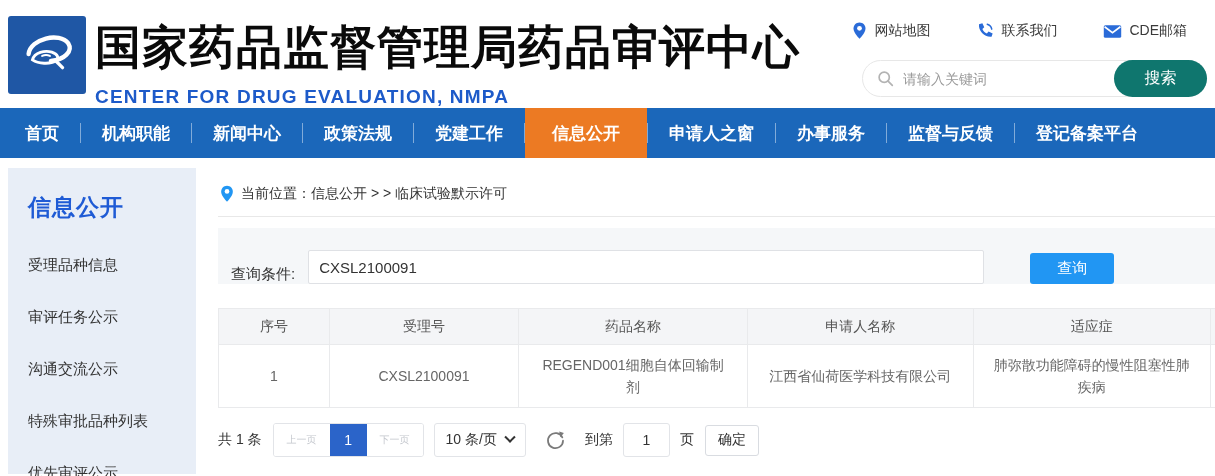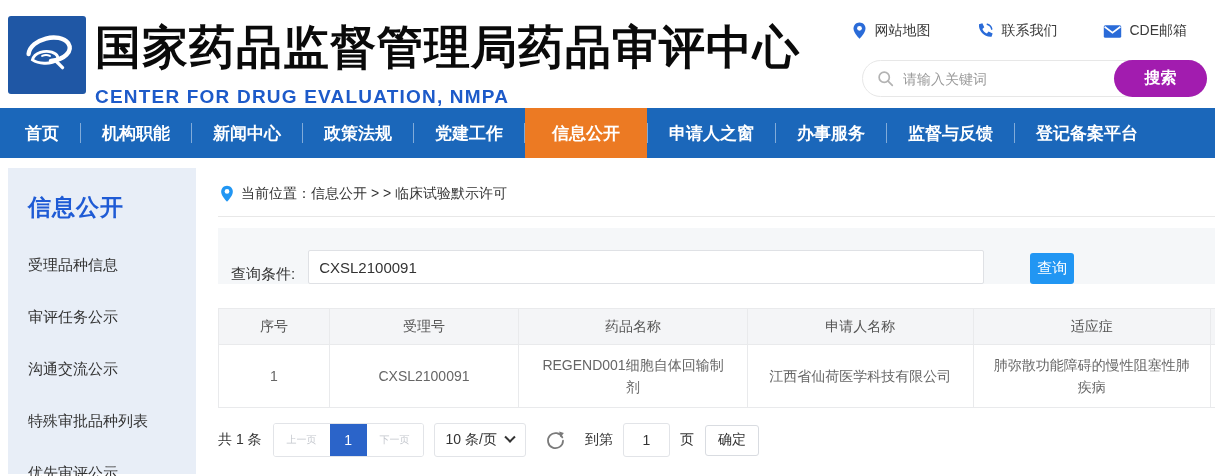--- a/index.html
+++ b/index.html
@@ -18,21 +18,21 @@
   .quick-link { display:flex; align-items:center; gap:7px; margin-left:46px; cursor:pointer; }
   .quick-link span { font-size:14px; color:#3a3a3a; }
 
   .search-pill { position:absolute; left:862px; top:60px; width:345px; height:37px;
     border:1px solid #e7e7e7; border-radius:19px; background:#fff; display:flex; align-items:center; }
   .search-pill .mag { margin-left:14px; flex:0 0 auto; }
   .search-input { flex:1; border:none; outline:none; background:transparent; margin-left:9px;
     font-size:14px; color:#666; min-width:0; }
   .search-input::placeholder { color:#9a9a9a; }
   .search-btn { flex:0 0 auto; width:93px; height:37px; margin-right:-1px; border:none; cursor:pointer;
-    border-radius:19px; background:#a21caf; color:#fff; font-size:16px;font-weight:bold; }
+    border-radius:19px; background:#0f766e; color:#fff; font-size:16px; }
 
   
   .mainnav { height:50px; background:#1b67ba; display:flex; align-items:stretch; padding-left:4px; }
   .nav-item { display:flex; align-items:center; padding:0 21px; color:#fff; font-size:17px;
     font-weight:700; cursor:pointer; white-space:nowrap; text-decoration:none; }
   .nav-item.active { background:#ec7a23; padding:0 27px; }
   .nav-div { width:1px; height:20px; background:rgba(255,255,255,.45); align-self:center; }
 
   
   .content-row { display:flex; align-items:flex-start; margin-top:10px; }
@@ -44,21 +44,21 @@
   .main { flex:0 0 978px; margin-left:22px; }
 
   .breadcrumb { display:flex; align-items:center; gap:7px; padding:17px 0 13px 2px;
     border-bottom:1px solid #e8e8e8; }
   .breadcrumb span { font-size:14px; color:#333; font-weight:500; }
 
   .query-panel { margin-top:11px; height:56px; background:#f5f7f9; display:flex; align-items:flex-end; }
   .query-label { margin-left:13px; font-size:15px; color:#333; white-space:nowrap; }
   .query-input { margin-left:13px; width:676px; height:34px; border:1px solid #dfe1e5; border-radius:2px;
     background:#fff; padding:0 10px; font-size:15px; color:#333; outline:none; }
-  .query-btn { margin-left:46px; width:44px; height:31px; border:none; border-radius:3px;
+  .query-btn { margin-left:46px; width:84px; height:31px; border:none; border-radius:3px;
     background:#2196f3; color:#fff; font-size:15px; cursor:pointer; }
 
   table.results { margin-top:24px; width:1182px; border-collapse:collapse; table-layout:fixed; }
   .results th { background:#f4f5f7; border:1px solid #e9eaec; height:36px; font-size:14px;
     font-weight:400; color:#555; }
   .results td { border:1px solid #e9eaec; height:63px; font-size:14px; color:#666;
     text-align:center; padding:6px 18px; line-height:1.6; }
 
   .pagination { margin-top:15px; display:flex; align-items:center; font-size:14px; color:#333; }
   .pg-total { white-space:nowrap; }

